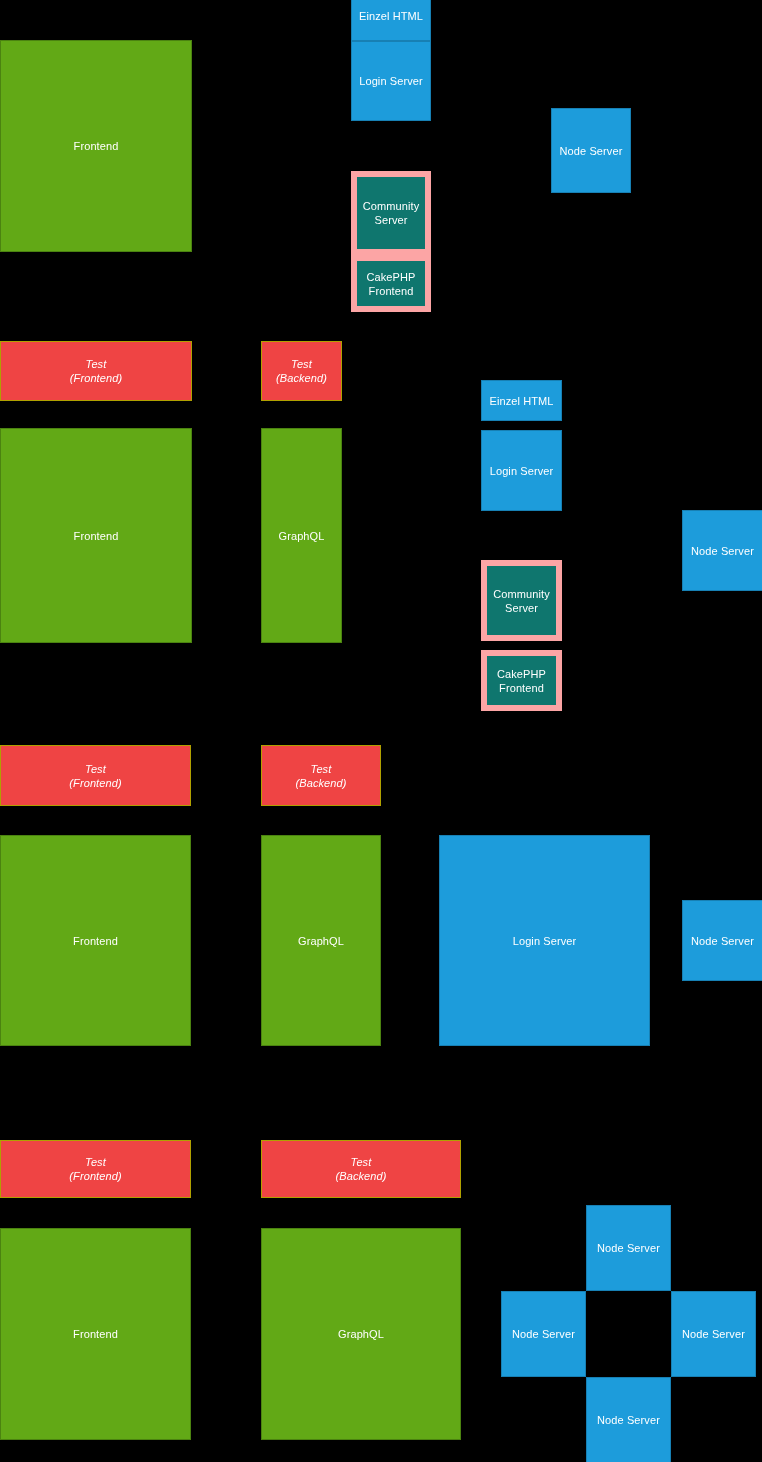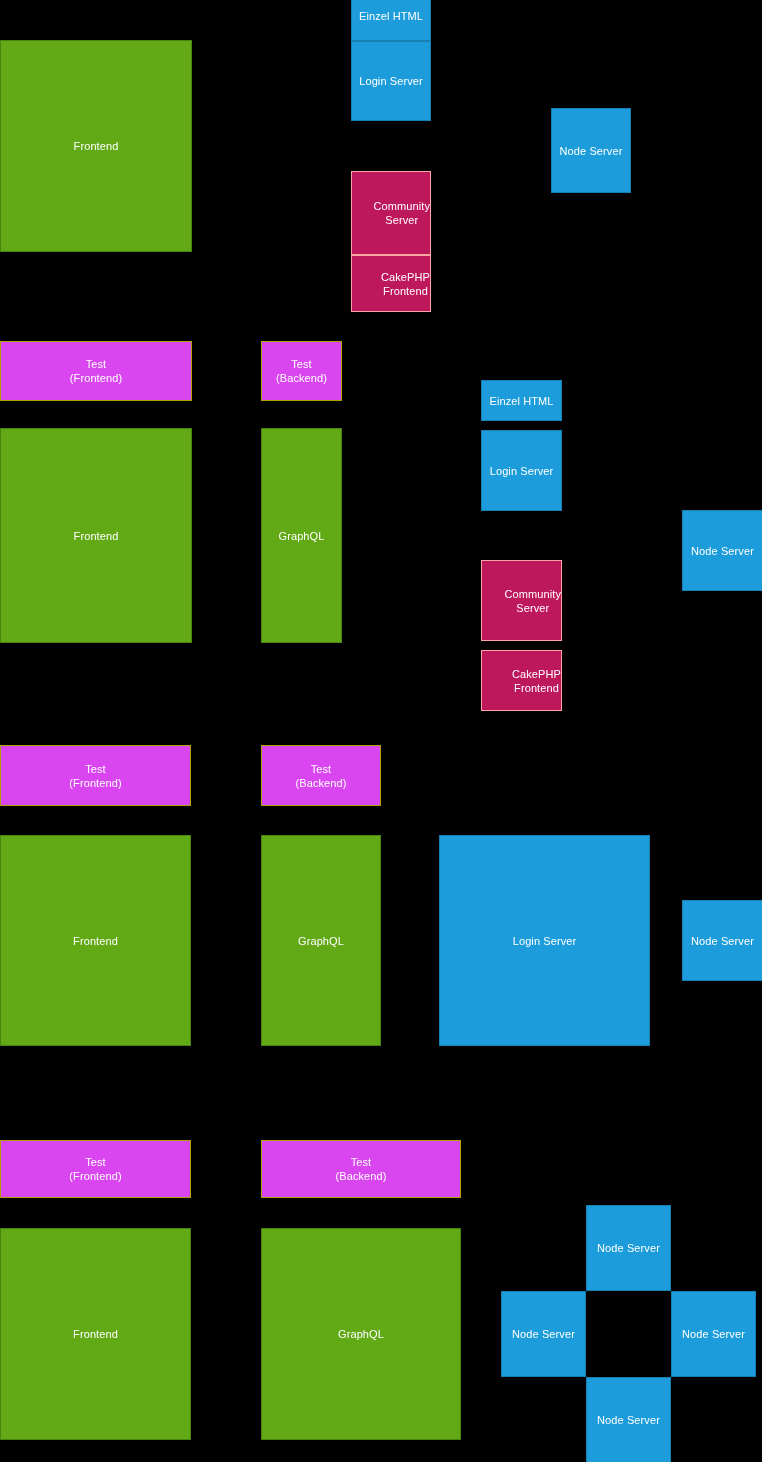--- a/index.html
+++ b/index.html
@@ -30,31 +30,31 @@
     line-height: 14px;
     letter-spacing: 0.1px;
     white-space: pre-line;
     user-select: none;
   }
   .node.green {
     background: #62a916;
     border: 1px solid #4b8310;
   }
   .node.yellow {
-    background: #d946ef;
+    background: #ef4444;
     border: 1px solid #b0a000;
+    font-style: italic;
   }
   .node.blue {
     background: #1d9cdb;
     border: 1px solid #1780b4;
   }
   .node.purple {
-    background: #be185d;
-    border: 1px solid #fca5a5;
-    justify-content: flex-end;
+    background: #0f766e;
+    border: 6px solid #fca5a5;
   }
   .node .lbl {
     display: block;
     pointer-events: none;
   }
 </style>
 </head>
 <body>
 
 <div id="canvas" style="width: 762px; height: 1462px; background: rgb(0, 0, 0);">

